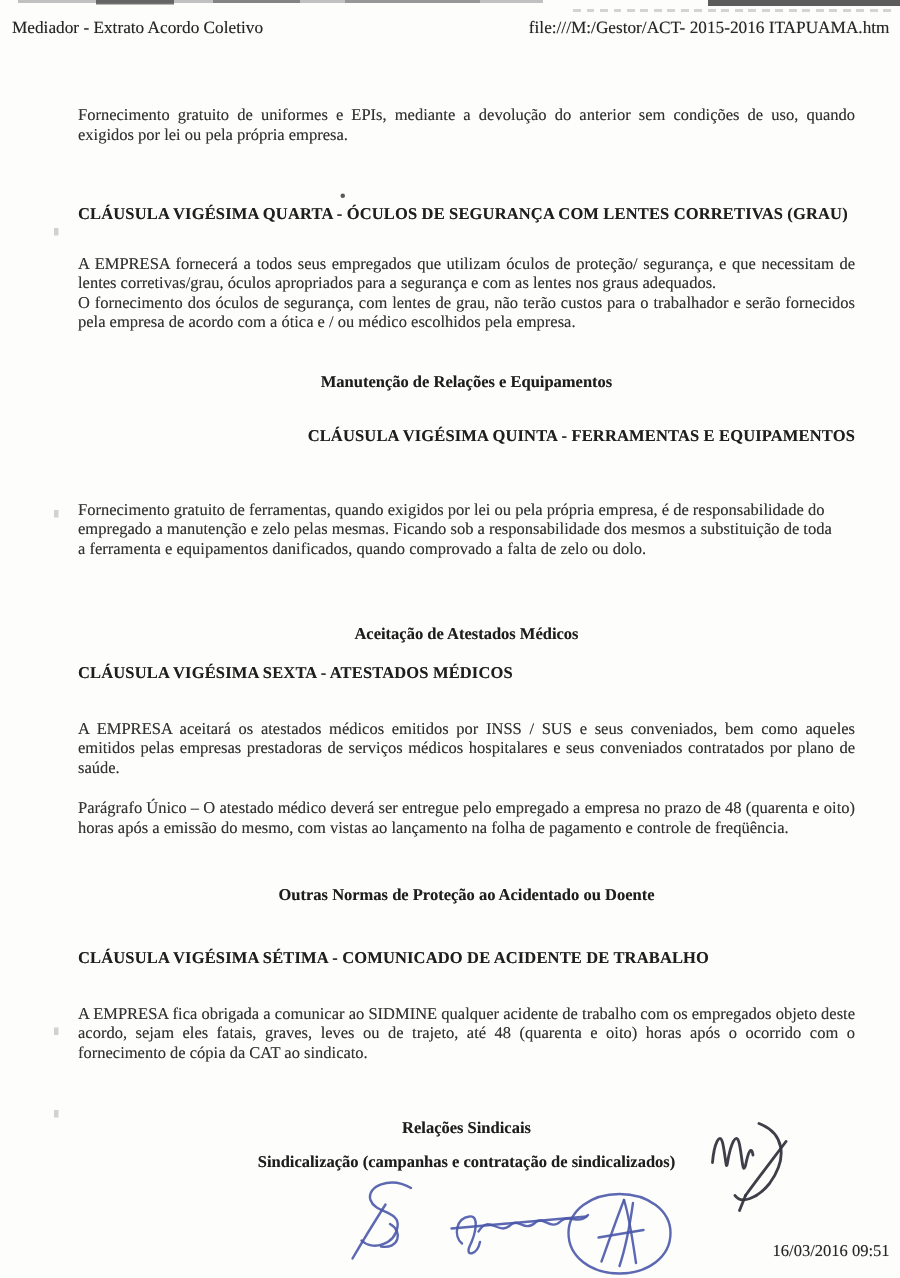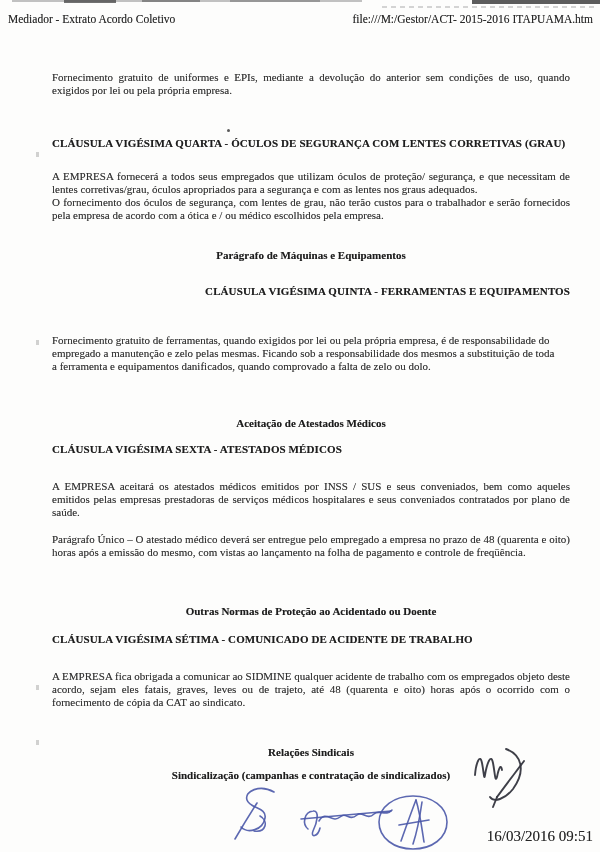--- a/index.html
+++ b/index.html
@@ -16,21 +16,21 @@
     position: absolute;
     font-family: "Liberation Serif", serif;
     font-size: 11.5px;
     color: #262626;
     text-shadow: 0 0 0.5px rgba(40,40,40,0.45);
     white-space: nowrap;
   }
   .hdr-left  { top: 13px; left: 8px; }
   .hdr-right { top: 13px; right: 7px; }
   .ftr-left  { top: 860px; left: 10px; font-size: 11px; }
-  .ftr-right { top: 828px; right: 7px; font-size: 15px; }
+  .ftr-right { top: 828px; right: 7px; font-size: 11px; }
 
   
   .page-text {
     position: absolute;
     left: 52px;
     width: 518px;
     font-size: 11px;
     line-height: 13px;
     color: #333;
     text-shadow: 0 0 0.4px rgba(50,50,50,0.5);
@@ -89,35 +89,35 @@
   <p>Fornecimento gratuito de uniformes e EPIs, mediante a devolução do anterior sem condições de uso, quando exigidos por lei ou pela própria empresa.</p>
 </div>
 
 <div class="page-text clause-heading" style="top:137px;">CLÁUSULA VIGÉSIMA QUARTA - ÓCULOS DE SEGURANÇA COM LENTES CORRETIVAS (GRAU)</div>
 
 <div class="page-text justify stack" style="top:170px;">
   <p>A EMPRESA fornecerá a todos seus empregados que utilizam óculos de proteção/ segurança, e que necessitam de lentes corretivas/grau, óculos apropriados para a segurança e com as lentes nos graus adequados.</p>
   <p>O fornecimento dos óculos de segurança, com lentes de grau, não terão custos para o trabalhador e serão fornecidos pela empresa de acordo com a ótica e / ou médico escolhidos pela empresa.</p>
 </div>
 
-<div class="page-text center-heading" style="top:249px;">Parágrafo de Máquinas e Equipamentos</div>
+<div class="page-text center-heading" style="top:249px;">Manutenção de Relações e Equipamentos</div>
 
 <div class="page-text clause-heading" style="top:285px;text-align:right;">CLÁUSULA VIGÉSIMA QUINTA - FERRAMENTAS E EQUIPAMENTOS</div>
 
 <div class="page-text" style="top:334px; width:510px;">Fornecimento gratuito de ferramentas, quando exigidos por lei ou pela própria empresa, é de responsabilidade do empregado a manutenção e zelo pelas mesmas. Ficando sob a responsabilidade dos mesmos a substituição de toda a ferramenta e equipamentos danificados, quando comprovado a falta de zelo ou dolo.</div>
 
 <div class="page-text center-heading" style="top:417px;">Aceitação de Atestados Médicos</div>
 
 <div class="page-text clause-heading" style="top:443px;">CLÁUSULA VIGÉSIMA SEXTA - ATESTADOS MÉDICOS</div>
 
 <div class="page-text justify" style="top:480px;">A EMPRESA aceitará os atestados médicos emitidos por INSS / SUS e seus conveniados, bem como aqueles emitidos pelas empresas prestadoras de serviços médicos hospitalares e seus conveniados contratados por plano de saúde.</div>
 
 <div class="page-text justify" style="top:533px;">Parágrafo Único – O atestado médico deverá ser entregue pelo empregado a empresa no prazo de 48 (quarenta e oito) horas após a emissão do mesmo, com vistas ao lançamento na folha de pagamento e controle de freqüência.</div>
 
-<div class="page-text center-heading" style="top:605px;">Outras Normas de Proteção ao Acidentado ou Doente</div>
+<div class="page-text center-heading" style="top:591px;">Outras Normas de Proteção ao Acidentado ou Doente</div>
 
 <div class="page-text clause-heading" style="top:633px;">CLÁUSULA VIGÉSIMA SÉTIMA - COMUNICADO DE ACIDENTE DE TRABALHO</div>
 
 <div class="page-text justify" style="top:670px;">A EMPRESA fica obrigada a comunicar ao SIDMINE qualquer acidente de trabalho com os empregados objeto deste acordo, sejam eles fatais, graves, leves ou de trajeto, até 48 (quarenta e oito) horas após o ocorrido com o fornecimento de cópia da CAT ao sindicato.</div>
 
 <div class="page-text center-heading" style="top:746px;">Relações Sindicais</div>
 
 <div class="page-text center-heading" style="top:769px;">Sindicalização (campanhas e contratação de sindicalizados)</div>
 
 <svg class="sig" style="left:232px; top:784px;" width="52" height="58" viewBox="0 0 52 58">

